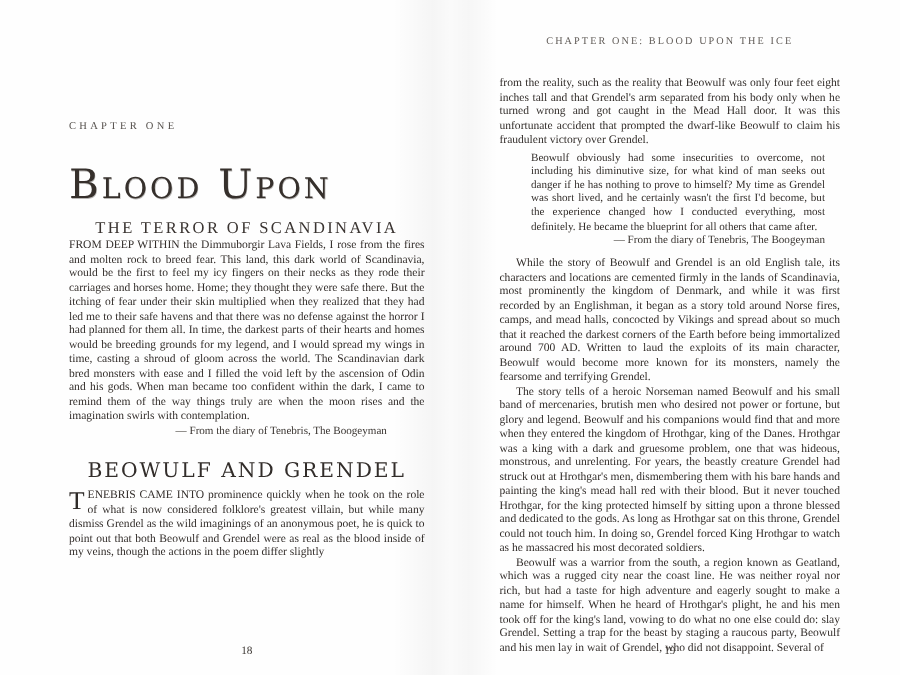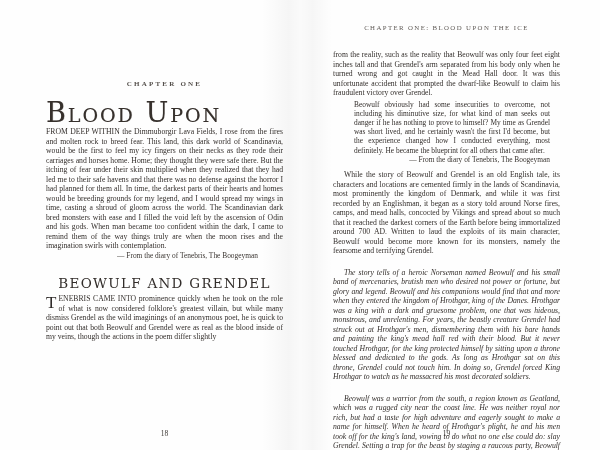--- a/index.html
+++ b/index.html
@@ -18,22 +18,22 @@
     background: linear-gradient(90deg,
       rgba(0,0,0,0) 0%, rgba(0,0,0,0.035) 38%,
       rgba(0,0,0,0.015) 55%, rgba(0,0,0,0.03) 72%, rgba(0,0,0,0) 100%);
     pointer-events: none;
   }
   .page { position: relative; width: 300px; height: 450px; overflow: hidden; box-sizing: border-box; }
   .page-left  { padding: 80px 17px 30px 46px; }
   .page-right { padding: 24px 40px 30px 33px; }
 
   .chapter-label {
-    text-align: center; font-size: 7px; letter-spacing: 2.2px;
-    color: #55504c; margin-bottom: 10px; white-space: nowrap; font-weight: bold;
+    font-size: 7px; letter-spacing: 2.2px;
+    color: #55504c; margin-bottom: 21px; white-space: nowrap;
   }
   .book-title {
     text-align: left; font-variant: small-caps;
     font-family: "DejaVu Serif", "Liberation Serif", serif;
     font-size: 27px; line-height: 29px; letter-spacing: 2px;
     color: #36302c; text-shadow: 0.4px 0.4px 0 rgba(54,48,44,0.35);
   }
   .book-subtitle {
     text-align: center; font-size: 11px; letter-spacing: 1.6px;
     color: #3a3431; margin-top: 8px; white-space: nowrap;
@@ -62,37 +62,38 @@
     font-size: 7.5px; color: #3a3531;
   }
   .folio-left  { left: 46px; right: 17px; }
   .folio-right { left: 33px; right: 40px; }
 
   .running-header {
     text-align: center; font-size: 6.8px; letter-spacing: 1.4px;
     color: #5f5a56; margin-bottom: 19px; white-space: nowrap;
   }
   .para { margin: 0; }
-  .para + .para { margin-top: 12px; font-style: italic; }
+  .para + .para { margin-top: 0; }
   .indent { text-indent: 11px; }
   .quote-block {
     margin: 2px 10px 6px 21px;
     font-size: 7.4px; line-height: 9.2px; text-align: justify;
     color: #332e2b;
   }
   .quote-attribution { text-align: right; }
 </style>
 </head>
 <body>
 
 <div class="spread">
 
   <div class="page page-left">
     <div class="chapter-label">CHAPTER ONE</div>
     <div class="book-title">Blood Upon</div>
+    <div class="book-subtitle">THE TERROR OF SCANDINAVIA</div>
 
     <p class="body-text excerpt para">FROM DEEP WITHIN the Dimmuborgir Lava Fields, I rose from the fires and molten rock to breed fear. This land, this dark world of Scandinavia, would be the first to feel my icy fingers on their necks as they rode their carriages and horses home. Home; they thought they were safe there. But the itching of fear under their skin multiplied when they realized that they had led me to their safe havens and that there was no defense against the horror I had planned for them all. In time, the darkest parts of their hearts and homes would be breeding grounds for my legend, and I would spread my wings in time, casting a shroud of gloom across the world. The Scandinavian dark bred monsters with ease and I filled the void left by the ascension of Odin and his gods. When man became too confident within the dark, I came to remind them of the way things truly are when the moon rises and the imagination swirls with contemplation.</p>
     <div class="attribution attribution-center">— From the diary of Tenebris, The Boogeyman</div>
 
     <div class="section-heading">BEOWULF AND GRENDEL</div>
 
     <p class="body-text para"><span class="dropcap">T</span><span>ENEBRIS CAME INTO</span><span> prominence quickly when he took on the role of what is now considered folklore's greatest villain, but while many dismiss Grendel as the wild imaginings of an anonymous poet, he is quick to point out that both Beowulf and Grendel were as real as the blood inside of my veins, though the actions in the poem differ slightly</span></p>
 
     <div class="folio folio-left">18</div>
   </div>

